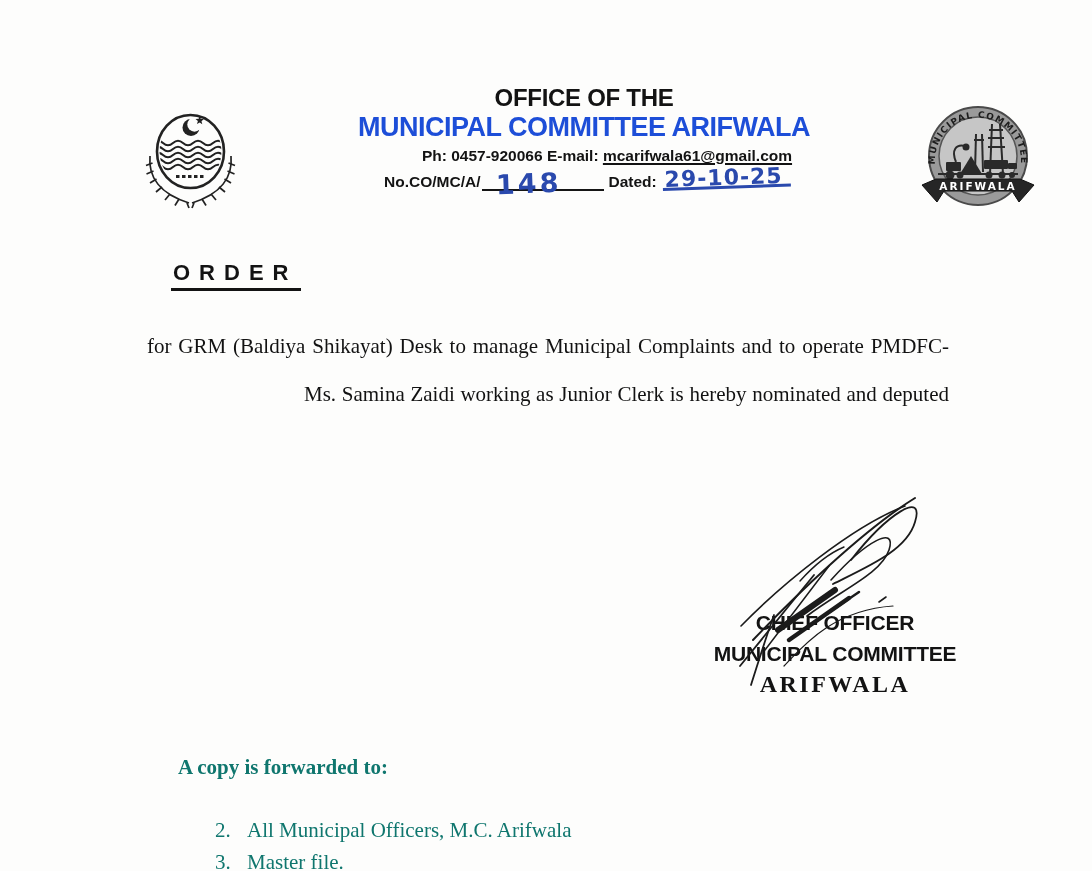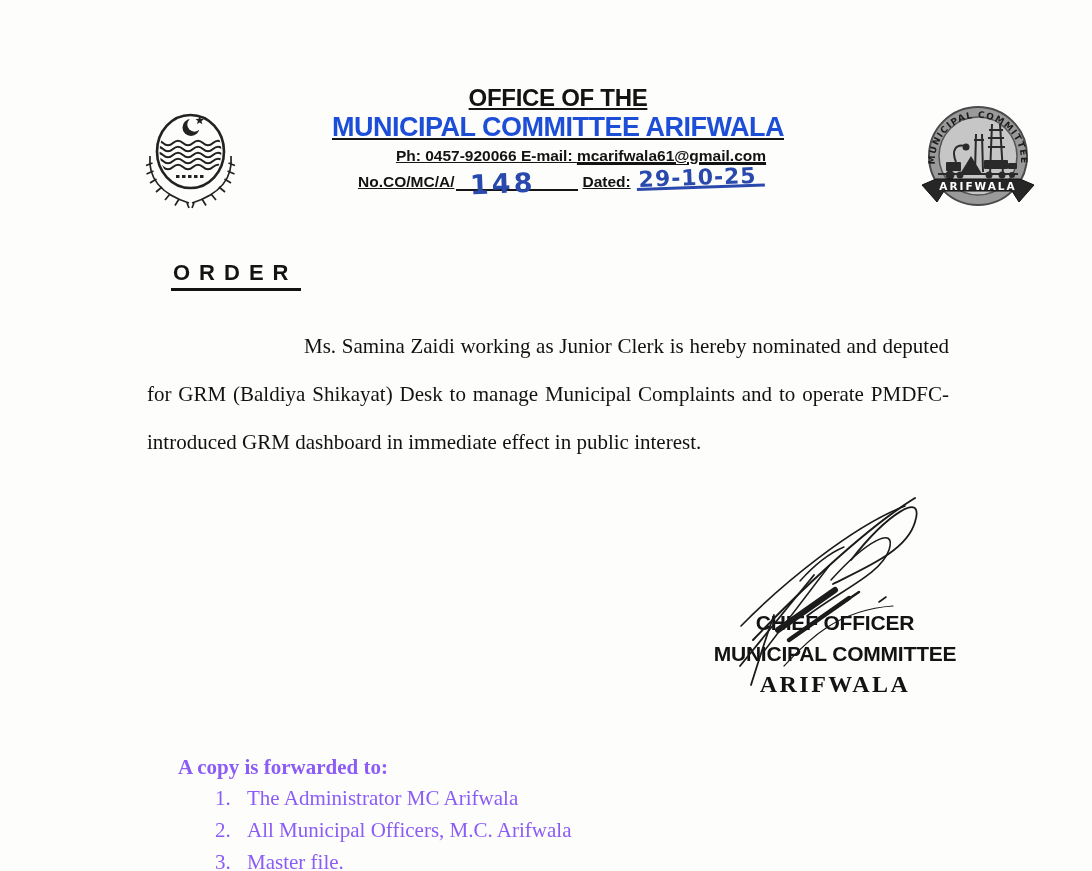--- a/index.html
+++ b/index.html
@@ -4,21 +4,21 @@
 <style>
   html,body{margin:0;padding:0;background:#e8e8e8;}
   .page{
     position:relative;width:1092px;height:871px;background:#fdfdfc;
     font-family:"Liberation Serif",serif;color:#161616;overflow:hidden;
     margin:0 auto;
   }
   .abs{position:absolute;}
 
   
-  .hdr-center{left:312px;top:84px;width:492px;text-align:center;text-decoration:underline;}
+  .hdr-center{left:338px;top:84px;width:492px;text-align:center;}
   .hdr-office{font-family:"Liberation Sans",sans-serif;font-weight:bold;
     font-size:24px;line-height:28px;letter-spacing:-.3px;color:#131313;}
   .hdr-committee{font-family:"Liberation Sans",sans-serif;font-weight:bold;
     font-size:27px;line-height:31px;letter-spacing:-.5px;color:#1d4ed8;}
   .hdr-sub{width:446px;margin:3px 0 0 46px;text-align:center;
     font-family:"Liberation Sans",sans-serif;font-weight:bold;font-size:15.5px;
     line-height:19px;color:#131313;}
   .hdr-email{text-decoration:underline;text-decoration-thickness:2px;text-underline-offset:2px;}
   .refline{display:flex;align-items:flex-end;margin-top:1px;}
   .ref-underline{display:inline-block;position:relative;width:122px;height:19px;
@@ -46,21 +46,21 @@
   
   .sig-svg{left:683px;top:478px;z-index:5;pointer-events:none;}
   .officer{left:689px;top:612px;width:292px;text-align:center;z-index:2;color:#131313;}
   .officer-l1,.officer-l2{font-family:"Liberation Sans",sans-serif;font-weight:bold;
     font-size:21px;line-height:22px;letter-spacing:-.2px;}
   .officer-l2{margin-top:9px;}
   .officer-l3{font-family:"Liberation Serif",serif;font-weight:bold;font-size:24px;
     line-height:26px;letter-spacing:2.5px;margin-top:6px;}
 
   
-  .dist{left:178px;top:755px;width:520px;font-size:21px;color:#8b5cf6;}
+  .dist{left:178px;top:755px;width:520px;font-size:21px;color:#0f766e;}
   .dist-title{font-weight:bold;font-size:21px;line-height:24px;}
   .dist-item{position:absolute;left:37px;white-space:nowrap;line-height:24px;}
   .dist-item .num{display:inline-block;width:32px;}
   .di-1{top:31px;} .di-2{top:63px;} .di-3{top:95px;}
 
   svg{display:block;}
 </style>
 </head>
 <body>
 
@@ -158,23 +158,22 @@
         <circle cx="96" cy="75" r="3"></circle>
     </g>
 
     <path d="M6,85 L20,79 L104,79 L118,85 L103,102 L96,91 L28,91 L21,102 Z" fill="#262626" stroke="#111" stroke-width="1"></path>
     <text x="62" y="89.5" text-anchor="middle" font-family="DejaVu Sans, sans-serif" font-size="10.5" font-weight="bold" fill="#fff" letter-spacing="2">ARIFWALA</text>
   </svg>
 
   <div class="abs order-heading">ORDER</div>
 
   <div class="abs body-par">
+    <div class="bline b-just">for GRM (Baldiya Shikayat) Desk to manage Municipal Complaints and to operate PMDFC-</div>
     <div class="bline b-just b-indent">Ms. Samina Zaidi working as Junior Clerk is hereby nominated and deputed</div>
-    <div class="bline b-just">for GRM (Baldiya Shikayat) Desk to manage Municipal Complaints and to operate PMDFC-</div>
-    <div class="bline">introduced GRM dashboard in immediate effect in public interest.</div>
   </div>
 
   <svg class="abs sig-svg" width="255" height="215" viewBox="0 0 255 215">
     <g stroke="#1b1b1b" fill="none" stroke-linecap="round">
       <path d="M70,162 C110,120 180,52 232,20" stroke-width="2"></path>
       <path d="M58,148 C100,105 170,48 222,28" stroke-width="1.6"></path>
       <path d="M168,82 C205,35 242,12 232,44 C224,72 186,88 150,106" stroke-width="1.8"></path>
       <path d="M148,102 C184,62 214,47 206,72 C198,96 158,112 124,138" stroke-width="1.6"></path>
       <path d="M95,152 L152,112" stroke-width="6"></path>
       <path d="M106,162 L166,120" stroke-width="4.5"></path>
@@ -189,18 +188,17 @@
   </svg>
 
   <div class="abs officer">
     <div class="officer-l1">CHIEF OFFICER</div>
     <div class="officer-l2">MUNICIPAL COMMITTEE</div>
     <div class="officer-l3">ARIFWALA</div>
   </div>
 
   <div class="abs dist">
     <div class="dist-title">A copy is forwarded to:</div>
-    <div class="dist-item di-1"><span class="num">1.</span><span>The Administrator MC Arifwala</span></div>
     <div class="dist-item di-2"><span class="num">2.</span><span>All Municipal Officers, M.C. Arifwala</span></div>
     <div class="dist-item di-3"><span class="num">3.</span><span>Master file.</span></div>
   </div>
 
 </div>
 
 </body></html>

